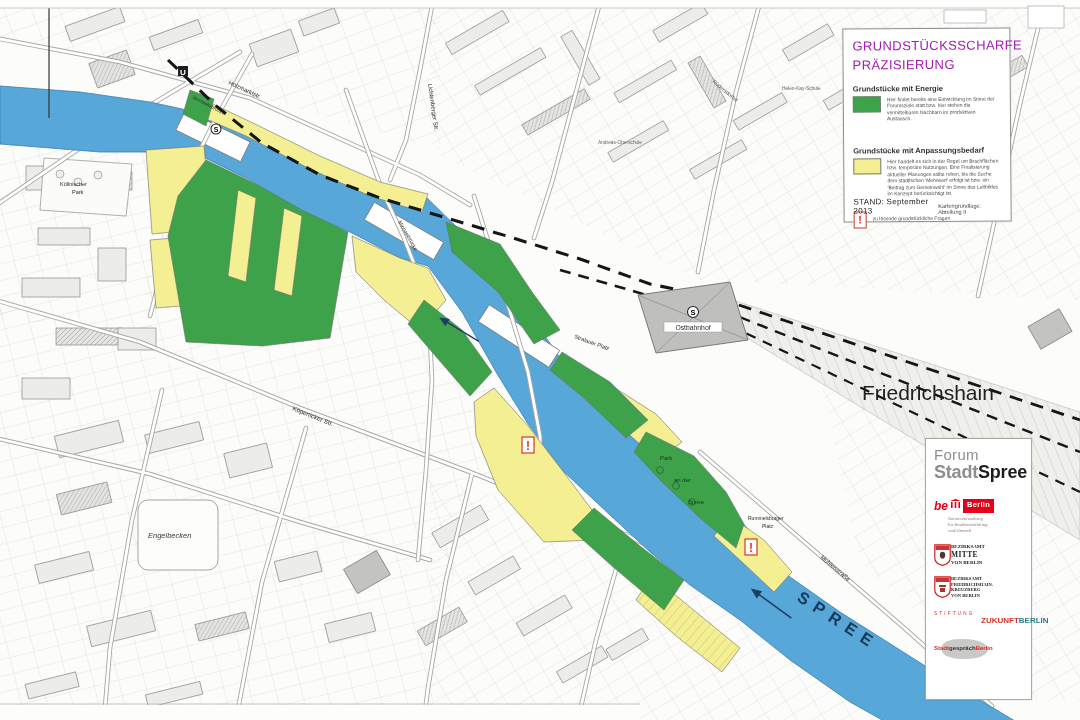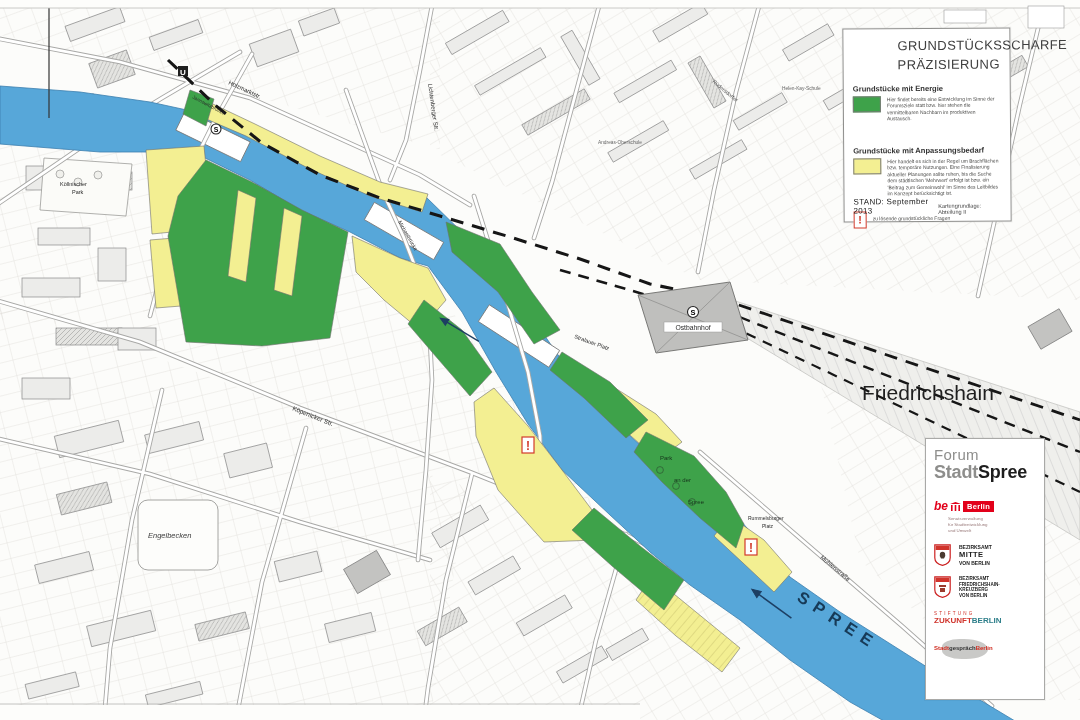--- a/index.html
+++ b/index.html
@@ -11,49 +11,49 @@
   .bh{fill:url(#bh);stroke:#8a8a8a;stroke-width:.7;}
   .bd{fill:#c3c3c1;stroke:#777;stroke-width:.7;}
   .road{fill:none;stroke:#a8a8a6;stroke-width:4.6;stroke-linecap:round;}
   .roadc{fill:none;stroke:#ffffff;stroke-width:2.8;stroke-linecap:round;}
   .parcel{stroke:#6f6f6d;stroke-width:.6;}
   .lbl{fill:#2b2b2b;}
   .scanbox{position:absolute;background:#fff;border:1px solid #8f8f8d;
            box-shadow:0 0 0 1px rgba(0,0,0,.04);}
   .legend{left:843px;top:28px;width:168px;height:194px;transform:rotate(-.4deg);
           padding:8px 9px;box-sizing:border-box;color:#2e2e2e;}
-  .legend .title{font-size:13px;letter-spacing:.4px;color:#404040;line-height:1.45;margin-left:45px;}
+  .legend .title{font-size:13px;letter-spacing:.4px;color:#a21caf;line-height:1.45;}
   .legend .sec-h{font-size:7.6px;font-weight:bold;margin-top:9px;color:#333;}
   .legend .row{display:flex;gap:6px;margin-top:3px;align-items:flex-start;}
   .sw{width:26px;height:14px;border:.8px solid #7a7a78;flex:0 0 auto;}
   .legend .body{font-size:5px;line-height:1.3;color:#4c4c4a;}
   .alert-ico{width:11px;height:15px;border:1.2px solid #d23a2b;background:#fff;
              color:#d23a2b;font-weight:bold;font-size:11px;line-height:14px;
              text-align:center;flex:0 0 auto;}
   .legend .foot{position:absolute;bottom:6px;left:9px;right:9px;display:flex;
                 justify-content:space-between;align-items:flex-end;}
   .legend .stand{font-size:8px;font-weight:normal;letter-spacing:.3px;color:#222;}
   .legend .basis{font-size:5.6px;color:#444;}
-  .forum{left:925px;top:438px;width:120px;height:262px;border-color:#a9a9a7;
+  .forum{left:925px;top:438px;width:107px;height:262px;border-color:#a9a9a7;
          padding:7px 8px;box-sizing:border-box;}
   .forum .f1{font-size:15px;color:#8e8e8c;letter-spacing:.3px;}
   .forum .f2{font-size:18px;font-weight:bold;letter-spacing:-.2px;margin-top:-1px;}
   .forum .f2 .g{color:#8e8e8c;} .forum .f2 .k{color:#1d1d1d;}
-  .bebl{margin-top:16px;display:flex;align-items:center;gap:2px;}
+  .bebl{margin-top:16px;display:flex;gap:2px;}
   .bebl .be{color:#e2001a;font-weight:bold;font-style:italic;font-size:12px;}
   .bebl .chip{background:#e2001a;color:#fff;font-size:7.5px;font-weight:bold;
               padding:1px 4px;letter-spacing:.3px;}
   .senat{font-size:4.4px;color:#9a7b7b;line-height:1.35;margin:3px 0 0 14px;}
-  .crest-row{display:flex;gap:8px;margin-top:10px;align-items:center;}
+  .crest-row{display:flex;gap:0;margin-top:10px;align-items:center;font-family:Liberation Serif, serif;}
   .crest-txt{font-size:5px;font-weight:bold;color:#222;line-height:1.25;}
   .crest-txt .big{font-size:7.5px;letter-spacing:.4px;}
   .stif{margin-top:12px;}
   .stif .s1{font-size:4.6px;letter-spacing:2.2px;color:#d0342c;}
   .stif .s2{font-size:8px;font-weight:bold;}
-  .stif .s2 .r{color:#d0342c;} .stif .s2 .t{color:#2e7f8a;}
+  .stif .s2 .r{color:#d0342c;margin-left:47px;} .stif .s2 .t{color:#2e7f8a;}
   .stg{margin-top:14px;position:relative;height:22px;}
   .stg .blob{position:absolute;left:8px;top:0;width:46px;height:20px;
              background:#c9c9c7;border-radius:40% 55% 50% 45%;}
   .stg .t{position:absolute;left:0;top:6px;font-size:6px;font-weight:bold;}
   .stg .t .r{color:#cf2a1e;} .stg .t .d{color:#333;}
 </style>
 </head>
 <body>
 
 <div id="stage">

